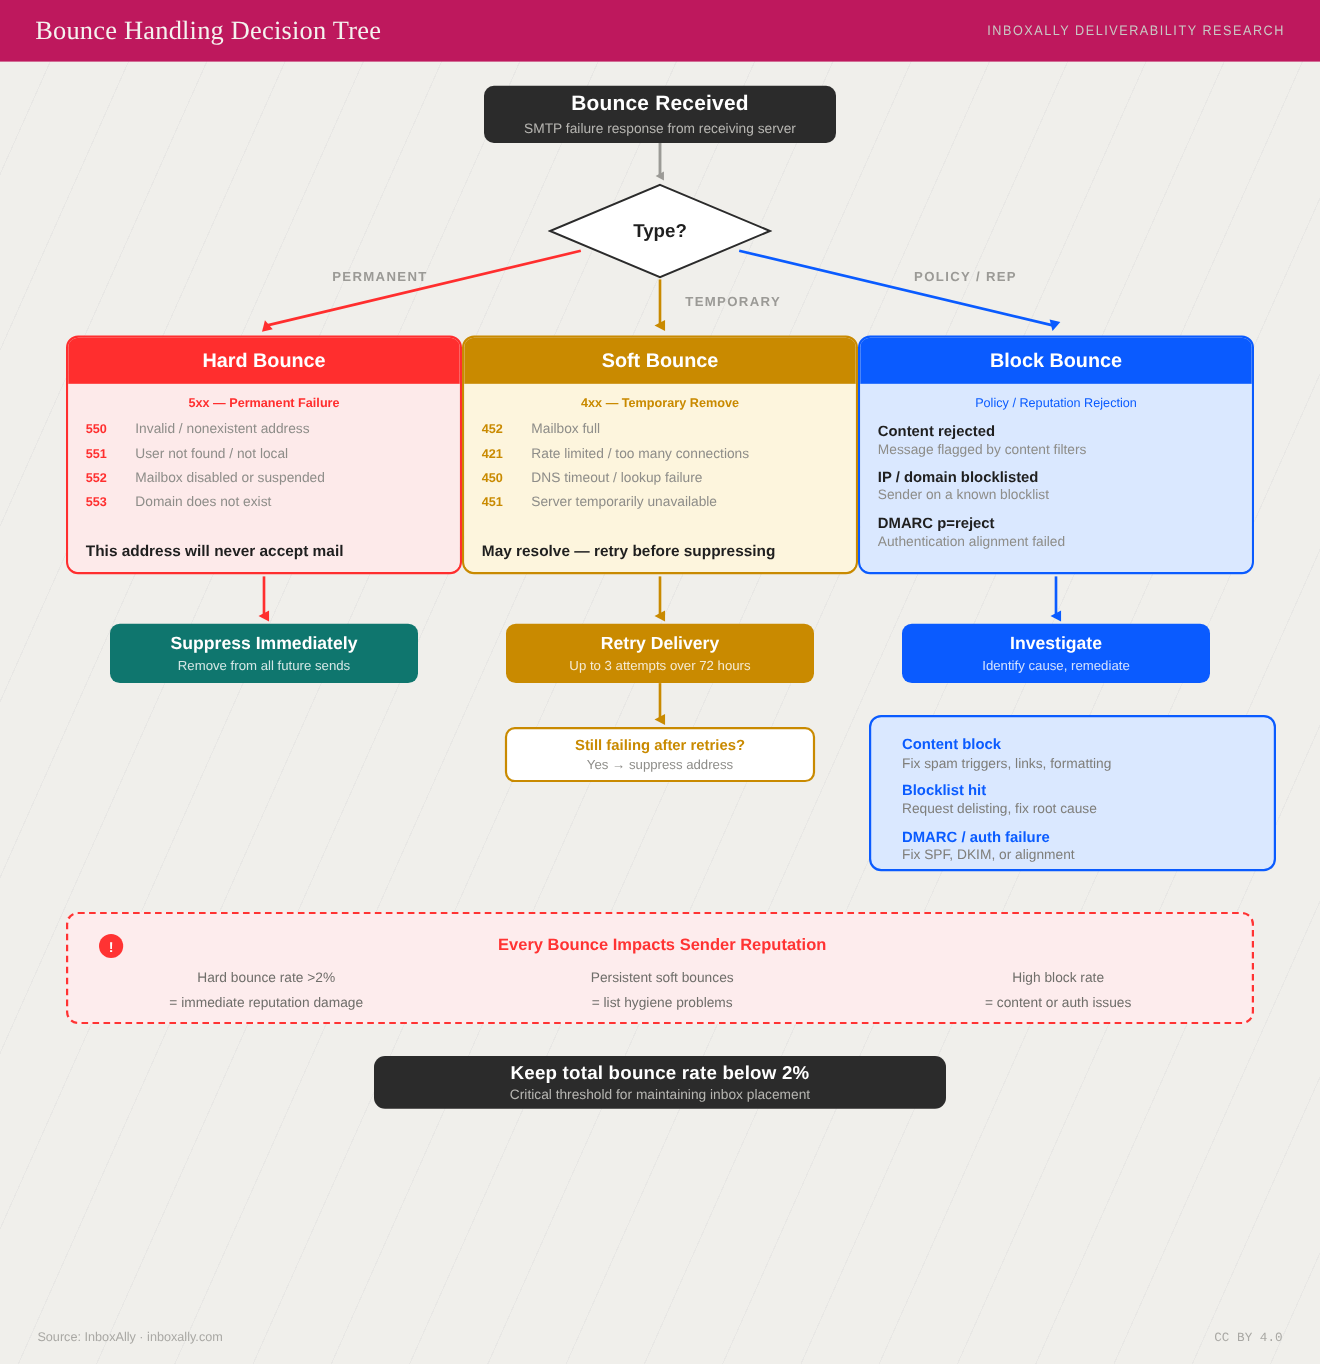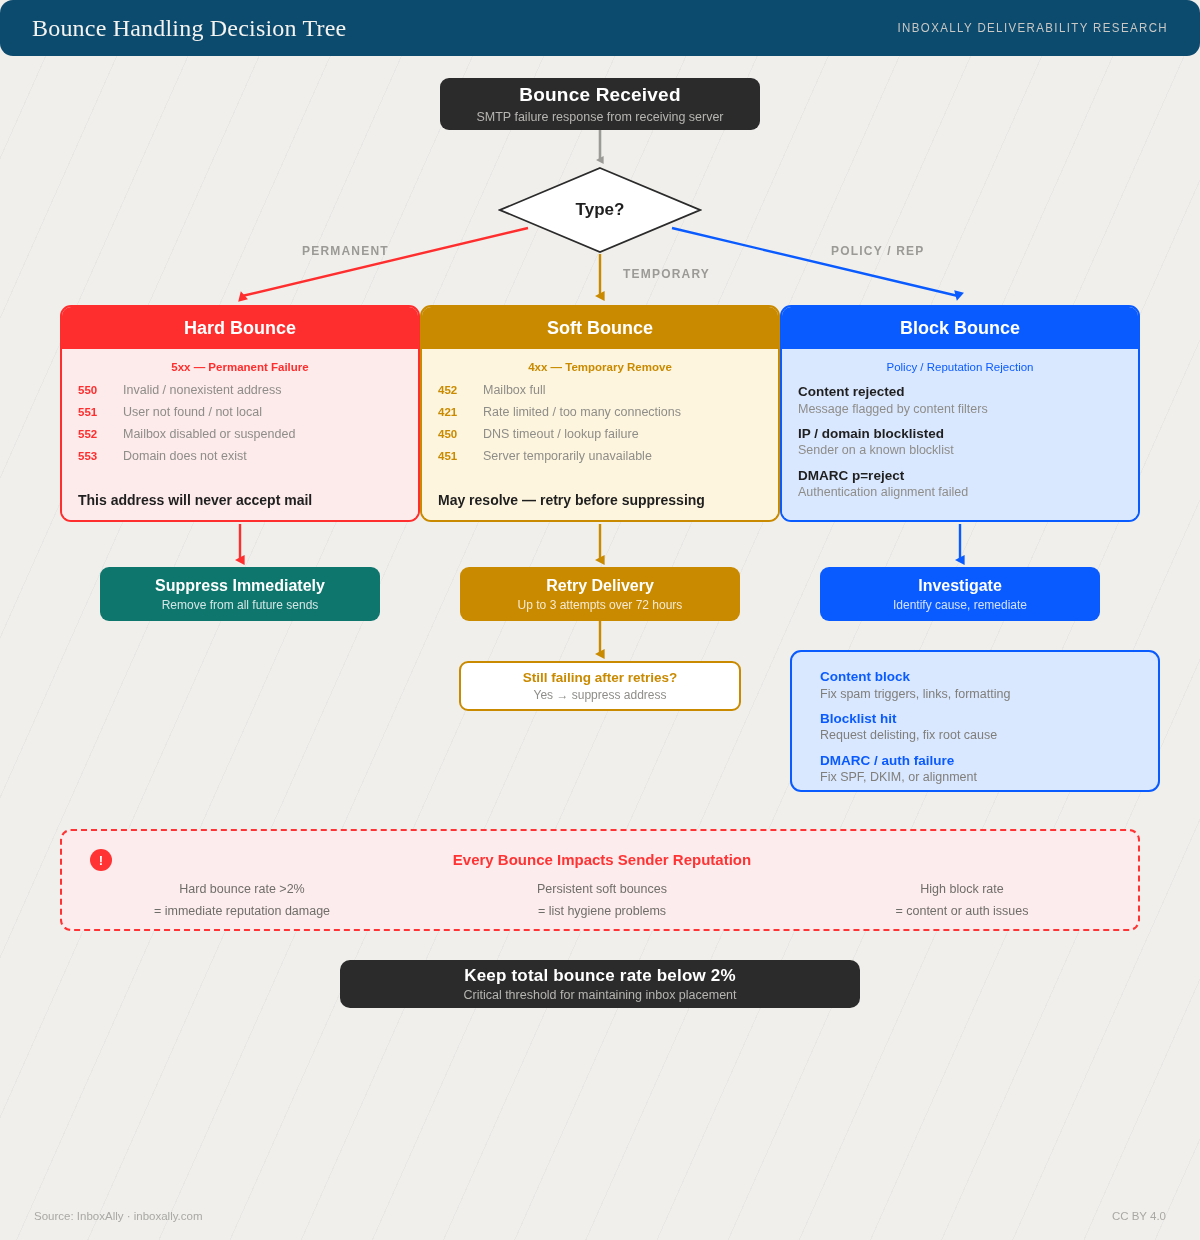--- a/index.html
+++ b/index.html
@@ -34,27 +34,26 @@
     left: 0; top: 0;
     width: 1200px; height: 1240px;
     z-index: 2;
   }
 
   
   #header {
     position: absolute;
     left: 0; top: 0;
     width: 1200px; height: 56px;
-    background: #0c4a6e;
+    background: #be185d;
     display: flex;
     align-items: center;
     justify-content: space-between;
     box-sizing: border-box;
     padding: 0 32px;
-    border-radius: 13px;
   }
   #header-title {
     font-family: "Liberation Serif", serif;
     font-size: 24px;
     color: #f4f3ef;
     letter-spacing: .2px;
     white-space: nowrap;
   }
   #header-eyebrow {
     font-size: 12.5px;
@@ -328,21 +327,21 @@
 
   
   #footer-left, #footer-right {
     position: absolute;
     top: 1210px;
     font-size: 11.5px;
     color: #a9a8a4;
     white-space: nowrap;
   }
   #footer-left  { left: 34px; }
-  #footer-right { right: 34px; }
+  #footer-right { right: 34px; font-family: Liberation Mono, monospace; }
 </style>
 </head>
 <body>
 
 <div id="bg-texture"></div>
 
 <div id="stage">
 
   <div id="header">
     <div id="header-title">Bounce Handling Decision Tree</div>

